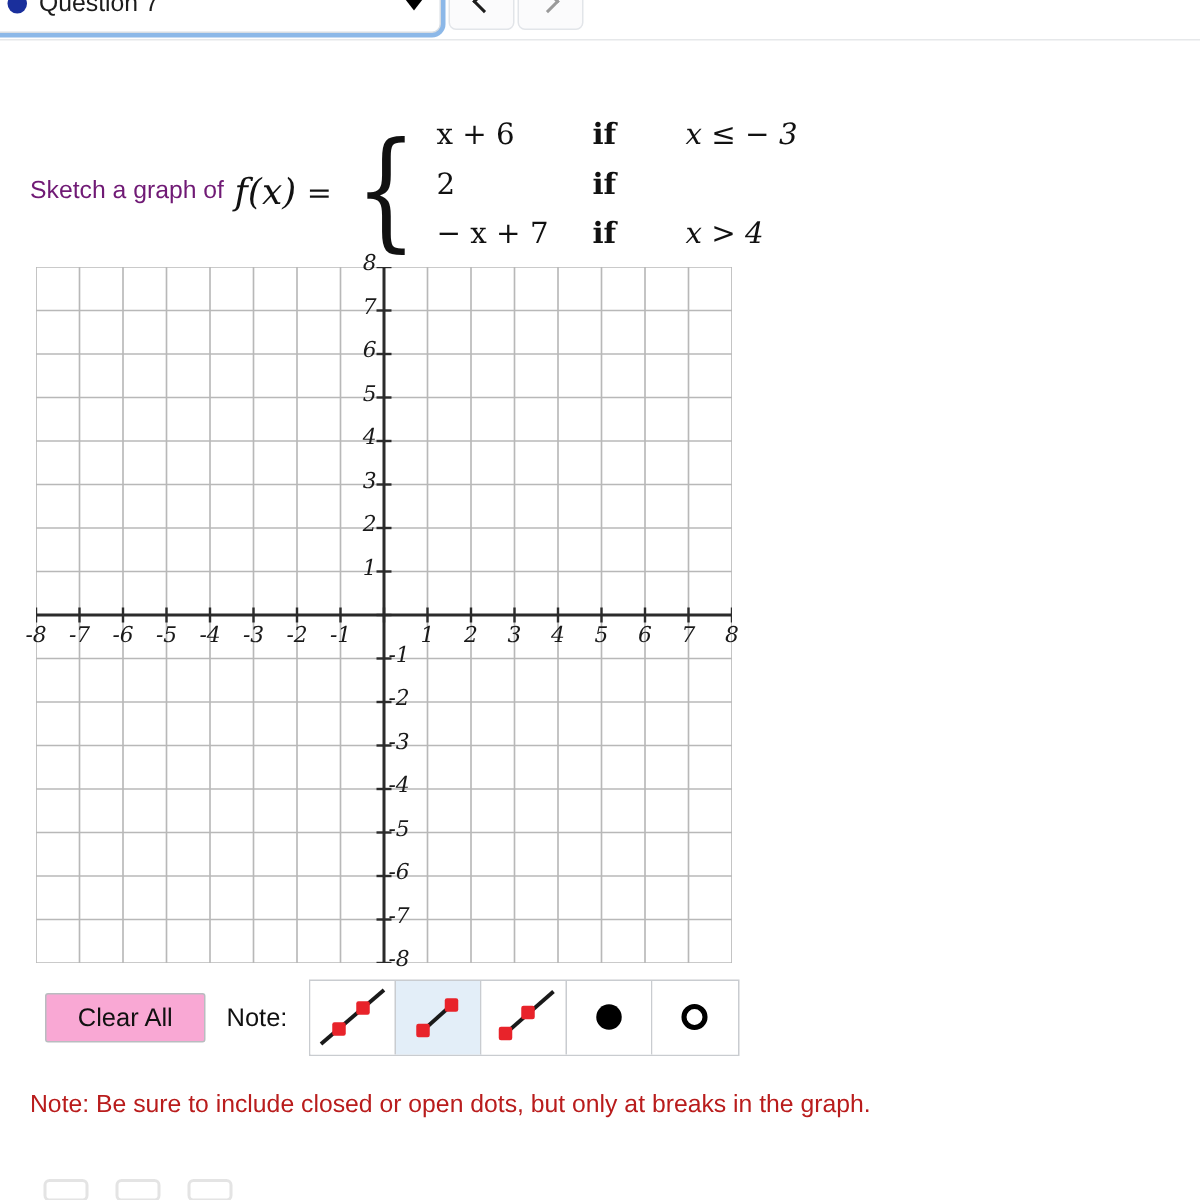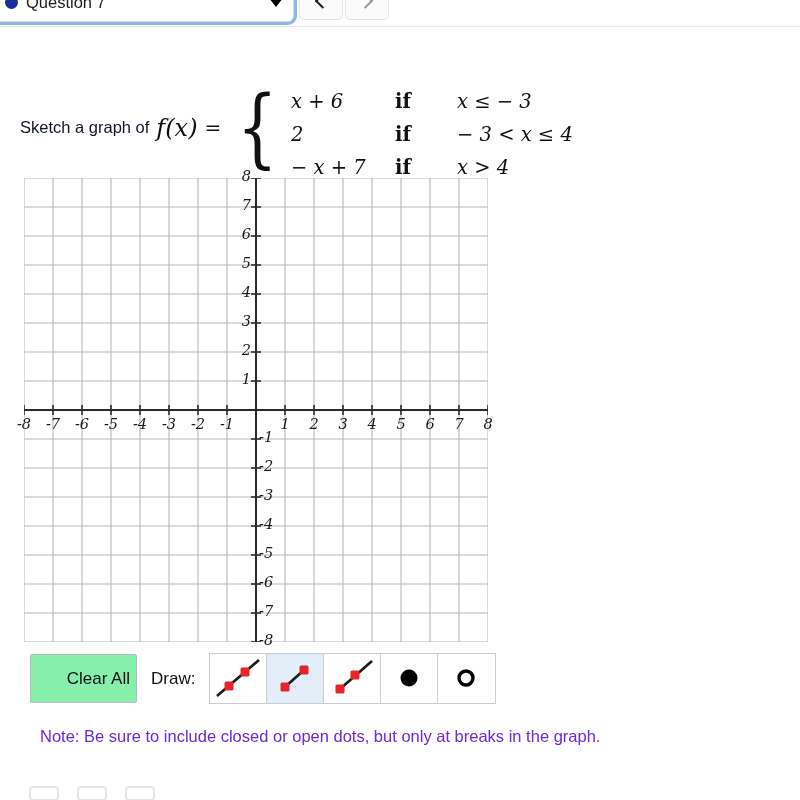--- a/index.html
+++ b/index.html
@@ -93,21 +93,21 @@
 
   
   #problem {
     position: absolute;
     left: 20px; top: 78px;
     display: flex;
     align-items: center;
   }
   #problem-lead {
     font-size: 16.5px;
-    color: #0f172a;
+    color: #701a75;
     white-space: nowrap;
   }
   .mathserif {
     font-family: "DejaVu Serif", "Liberation Serif", serif;
   }
   #fx {
     font-size: 24px;
     font-style: italic;
     margin-left: 7px;
     white-space: nowrap;
@@ -129,22 +129,20 @@
     font-size: 19.5px;
   }
   .case-row {
     display: flex;
     align-items: baseline;
     height: 33px;
     white-space: nowrap;
   }
   .case-expr {
     width: 104px;
-    font-style: italic;
-    margin-top: 12px;
   }
   .case-if {
     width: 34px;
     font-style: normal;
     font-weight: 600;
   }
   .case-cond {
     font-style: italic;
     margin-left: 28px;
   }
@@ -171,30 +169,29 @@
   }
 
   
   #toolbar {
     position: absolute;
     left: 30px; top: 653px;
     display: flex;
     align-items: center;
   }
   #clear-all {
-    width: 107px; height: 49px;
-    background: #86efac;
+    width: 107px; height: 33px;
+    background: #f9a8d4;
     border: 1px solid #b9bcc0;
     border-radius: 2px;
     font-size: 17px;
     font-family: "Liberation Sans", sans-serif;
     color: #111;
     cursor: pointer;
     box-sizing: border-box;
-    text-align: right;
   }
   #draw-label {
     font-size: 17px;
     margin-left: 14px;
     margin-right: 14px;
     color: #111;
   }
   #tool-group {
     display: flex;
     border: 1px solid #c9ccd0;
@@ -209,23 +206,22 @@
     cursor: pointer;
   }
   .tool:last-child { border-right: none; }
   .tool.selected { background: #e3eef8; }
 
   
   #note {
     position: absolute;
     left: 20px; top: 727px;
     font-size: 16.5px;
-    color: #6d28d9;
-    white-space: nowrap;
-    margin-left: 20px;
+    color: #b91c1c;
+    white-space: nowrap;
   }
   #footer-ghost {
     position: absolute;
     left: 0; top: 786px;
     width: 800px; height: 14px;
     opacity: 0.13;
     display: flex;
     align-items: center;
     font-size: 13px;
     color: #555;
@@ -266,21 +262,20 @@
 
   <div id="cases" class="mathserif">
     <div class="case-row">
       <span class="case-expr">x + 6</span>
       <span class="case-if">if</span>
       <span class="case-cond">x ≤ − 3</span>
     </div>
     <div class="case-row">
       <span class="case-expr">2</span>
       <span class="case-if">if</span>
-      <span class="case-cond">− 3 &lt; x ≤ 4</span>
     </div>
     <div class="case-row">
       <span class="case-expr">− x + 7</span>
       <span class="case-if">if</span>
       <span class="case-cond">x &gt; 4</span>
     </div>
   </div>
 </div>
 
 <div id="graph">
@@ -387,21 +382,21 @@
       <div class="axis-label" style="top: 338px; left: 235px; text-align: left;">-4</div>
       <div class="axis-label" style="top: 367px; left: 235px; text-align: left;">-5</div>
       <div class="axis-label" style="top: 396px; left: 235px; text-align: left;">-6</div>
       <div class="axis-label" style="top: 425px; left: 235px; text-align: left;">-7</div>
       <div class="axis-label" style="top: 454px; left: 235px; text-align: left;">-8</div>
     </div>
 </div>
 
 <div id="toolbar">
   <button id="clear-all">Clear All</button>
-  <span id="draw-label">Draw:</span>
+  <span id="draw-label">Note:</span>
   <div id="tool-group">
       <div class="tool">
         <svg width="56" height="48" style="display: block;">
           <line x1="7" y1="42" x2="49" y2="6" stroke="#1a1a1a" stroke-width="2.6"></line>
           <rect x="14.5" y="27.5" width="9" height="9" rx="1.5" fill="#e8232a"></rect>
           <rect x="30.5" y="13.5" width="9" height="9" rx="1.5" fill="#e8232a"></rect>
         </svg>
       </div>
       <div class="tool selected">
         <svg width="56" height="48" style="display: block;">

